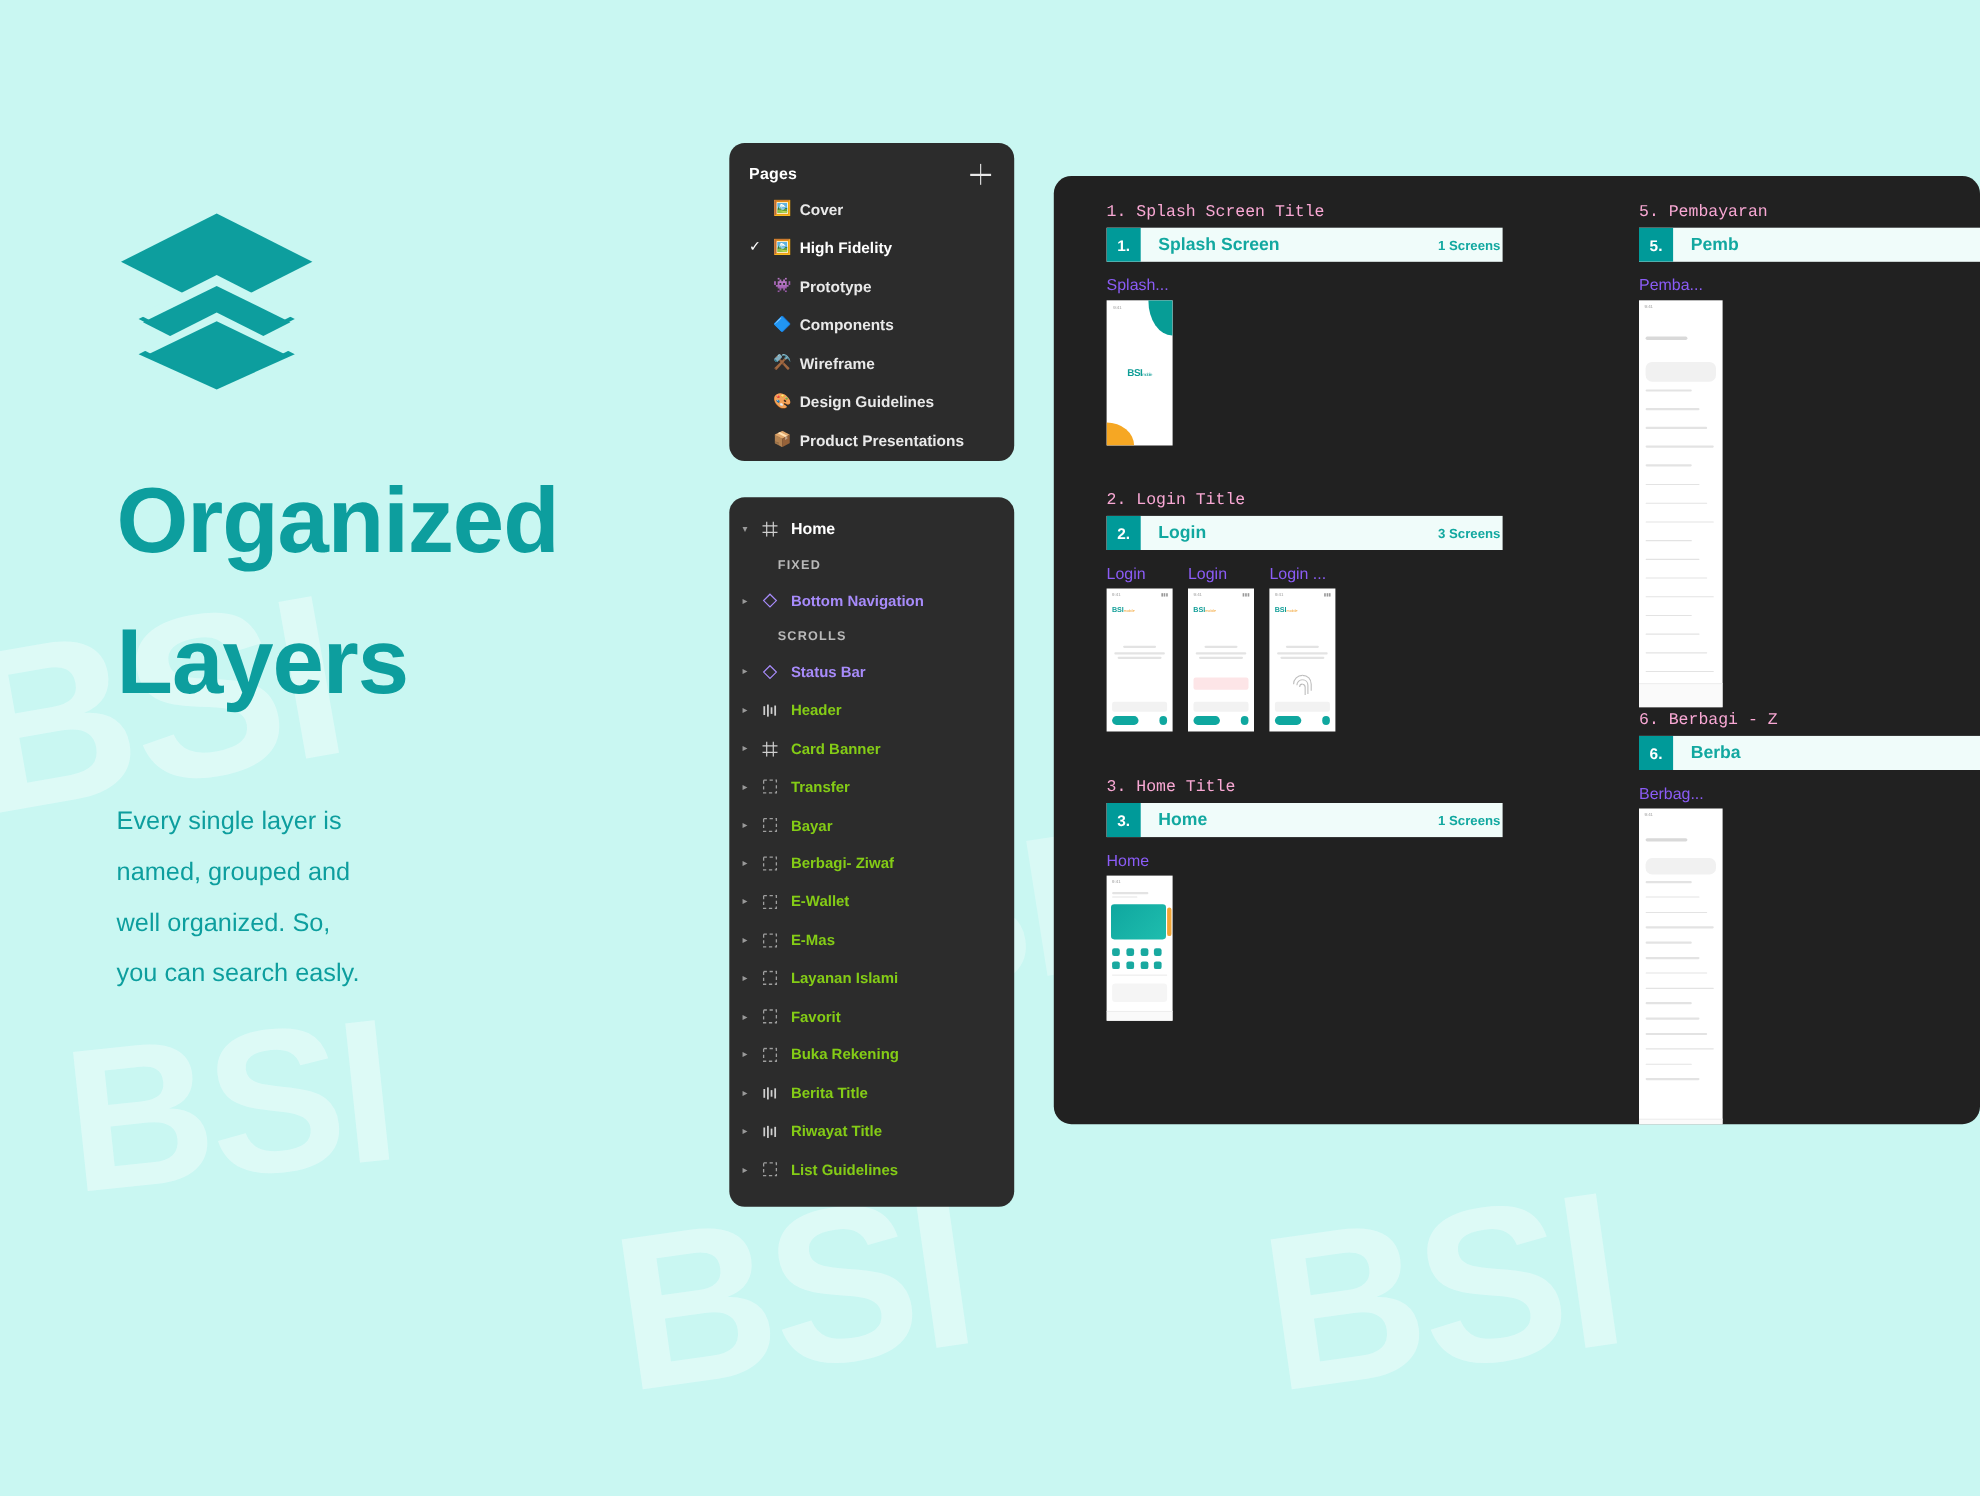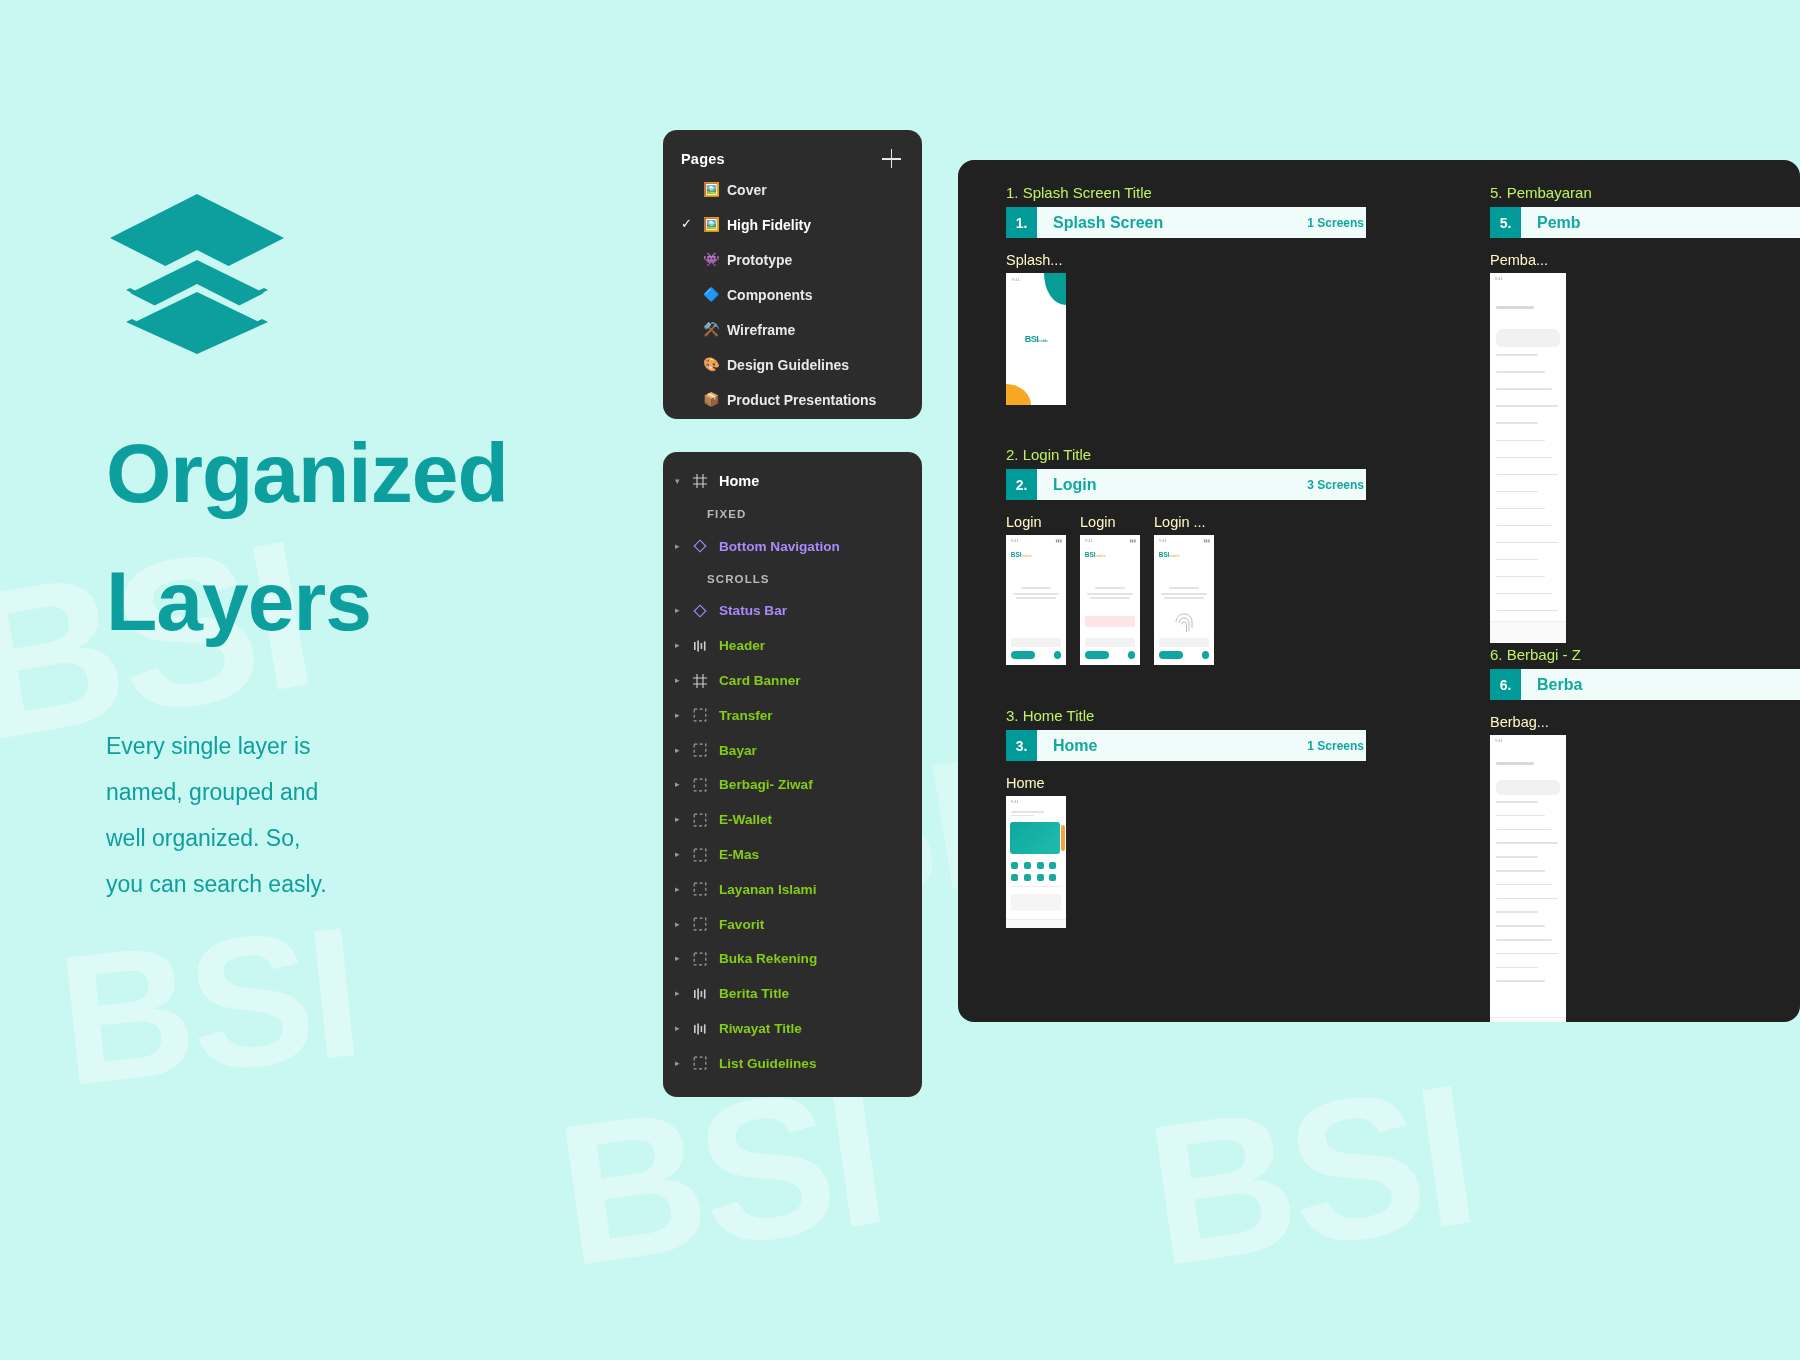--- a/index.html
+++ b/index.html
@@ -112,42 +112,42 @@
 
   
   .board {
     position: absolute; left: 958px; top: 160px;
     width: 842px; height: 862px;
     background: #212121; border-radius: 16px;
     overflow: hidden;
   }
   .section { position: absolute; }
   .sec-cap {
-    font-size: 15px; color: #bef264; margin-bottom: 6px; white-space: nowrap;
+    font-size: 15px; color: #f9a8d4; margin-bottom: 6px; white-space: nowrap; font-family: Liberation Mono, monospace;
   }
   .titlebar {
     display: flex; align-items: center; height: 31px;
     background: #f0fcfa; overflow: hidden;
   }
   .titlebar .num {
     width: 31px; flex: 0 0 31px; height: 31px; background: #009a99;
     color: #fff; font-size: 14px; font-weight: 700;
     display: flex; align-items: center; justify-content: center;
   }
   .titlebar .tname {
     flex: 1; padding-left: 16px; font-size: 16px; font-weight: 700; color: #12a8a0;
     white-space: nowrap;
   }
   .titlebar .cnt {
     padding-right: 2px; font-size: 12px; font-weight: 700; color: #12a8a0;
     white-space: nowrap;
   }
   .thumbs { display: flex; gap: 14px; margin-top: 14px; }
   .thumb-wrap { }
-  .thumb-cap { font-size: 14.5px; color: #fef9c3; margin-bottom: 5px; white-space: nowrap; }
+  .thumb-cap { font-size: 14.5px; color: #8b5cf6; margin-bottom: 5px; white-space: nowrap; }
   .phone {
     background: #fff; position: relative; overflow: hidden;
   }
   .sp-teal-corner {
     position: absolute; right: 0; top: 0; width: 36%; height: 24%;
     background: #079d96; border-bottom-left-radius: 100% 100%;
   }
   .sp-orange-corner {
     position: absolute; left: 0; bottom: 0; width: 42%; height: 16%;
     background: #f6a723; border-top-right-radius: 100% 100%;

